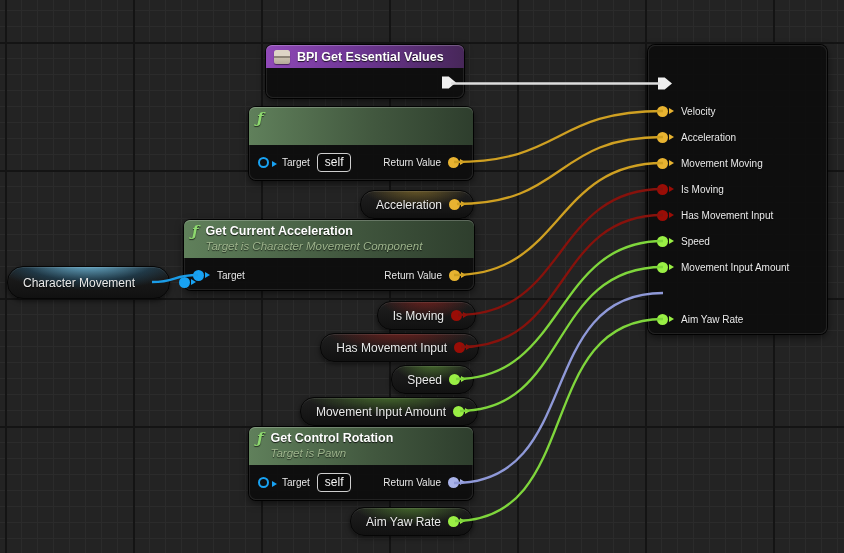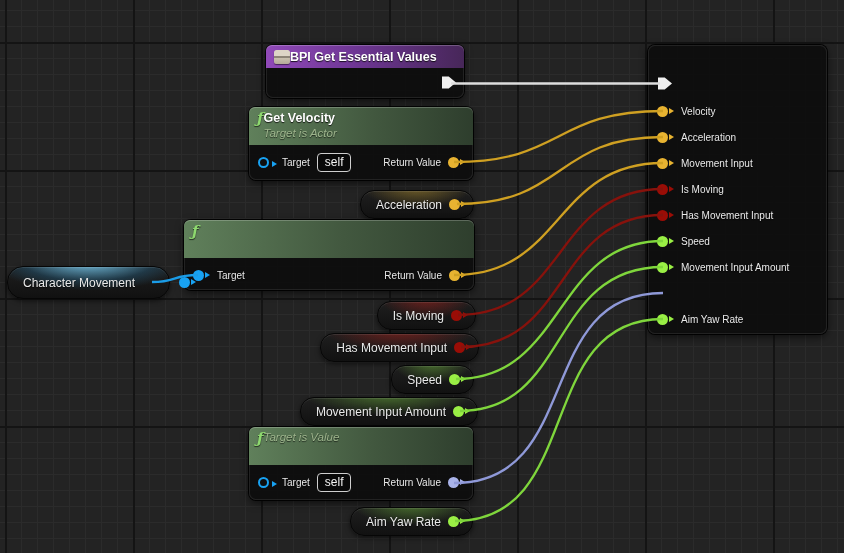--- a/index.html
+++ b/index.html
@@ -15,21 +15,21 @@
     background-size:128px 128px,128px 128px,16px 16px,16px 16px;
     background-position:5px 42px,5px 42px,5px 10px,5px 10px;
     font-family:"Liberation Sans",sans-serif;
   }
   
   .node{
     position:absolute;border-radius:7px;background:rgba(14,14,14,.95);
     box-shadow:0 3px 9px rgba(0,0,0,.6),0 0 0 1px rgba(0,0,0,.9),inset 0 0 0 1px rgba(125,125,125,.18);
   }
   .hdr{
-    display:flex;align-items:center;
+    display:flex;align-items:center;gap:7px;
     border-radius:6px 6px 0 0;padding:0 8px;
     box-shadow:inset 0 1px 0 rgba(255,255,255,.22);
   }
   .hdr.one{height:23px;}
   .hdr.two{height:38px;align-items:flex-start;padding-top:3px;}
   .hdr.purple{background:linear-gradient(to right,#9049b8 0%,#6e3694 45%,#472759 100%);}
   .hdr.green{background:linear-gradient(to right,#60805b 0%,#42583f 55%,#2e3e2d 100%);}
   .title{font-size:12.5px;font-weight:bold;color:#fff;text-shadow:0 1px 1px rgba(0,0,0,.8);line-height:16px;white-space:nowrap;}
   .subtitle{font-size:11.5px;font-style:italic;color:#9db48c;text-shadow:0 1px 1px rgba(0,0,0,.6);line-height:15px;white-space:nowrap;}
   .ficon{font-family:"DejaVu Serif",serif;font-style:italic;font-weight:bold;font-size:15px;color:#8ed96f;line-height:16px;text-shadow:0 1px 1px rgba(0,0,0,.7);}
@@ -91,24 +91,20 @@
     <div class="hdr purple one">
       <span class="iface-icon"></span>
       <span class="title">BPI Get Essential Values</span>
     </div>
     <span class="execpin" style="right:8px;top:30px"></span>
   </div>
 
   <div class="node" style="left:249px;top:107px;width:224px;height:73px">
     <div class="hdr green two">
       <span class="ficon">ƒ</span>
-      <div>
-        <div class="title">Get Velocity</div>
-        <div class="subtitle">Target is Actor</div>
-      </div>
     </div>
     <div class="body-row" style="top:42px">
       <div class="grp-l">
         <span class="pinw">
             <span class="pin object hollow"></span>
           </span>
         <span class="plabel">Target</span>
         <span class="selfbox">self</span>
       </div>
       <div class="grp-r">
@@ -123,20 +119,24 @@
   <div class="pill vector" style="top:190px;right:370px">
     <span class="plabel">Acceleration</span>
     <span class="pinw">
         <span class="pin vector"></span>
       </span>
   </div>
 
   <div class="node" style="left:184px;top:220px;width:290px;height:70px">
     <div class="hdr green two">
       <span class="ficon">ƒ</span>
+      <div>
+        <div class="title">Get Current Acceleration</div>
+        <div class="subtitle">Target is Character Movement Component</div>
+      </div>
     </div>
     <div class="body-row" style="top:42px">
       <div class="grp-l">
         <span class="pinw">
             <span class="pin object"></span>
           </span>
         <span class="plabel">Target</span>
       </div>
       <div class="grp-r">
         <span class="plabel">Return Value</span>
@@ -176,21 +176,22 @@
     <span class="plabel">Movement Input Amount</span>
     <span class="pinw">
         <span class="pin float"></span>
       </span>
   </div>
 
   <div class="node" style="left:249px;top:427px;width:224px;height:73px">
     <div class="hdr green two">
       <span class="ficon">ƒ</span>
       <div>
-        <div class="subtitle">Target is Value</div>
+        <div class="title">Get Control Rotation</div>
+        <div class="subtitle">Target is Pawn</div>
       </div>
     </div>
     <div class="body-row" style="top:42px">
       <div class="grp-l">
         <span class="pinw">
             <span class="pin object hollow"></span>
           </span>
         <span class="plabel">Target</span>
         <span class="selfbox">self</span>
       </div>
@@ -227,21 +228,21 @@
             <span class="pin vector"></span>
           </span>
       <span class="plabel">Acceleration</span>
         </div>
       </div>
     <div class="body-row" style="top:105px">
         <div class="grp-l">
       <span class="pinw">
             <span class="pin vector"></span>
           </span>
-      <span class="plabel">Movement Input</span>
+      <span class="plabel">Movement Moving</span>
         </div>
       </div>
     <div class="body-row" style="top:131px">
         <div class="grp-l">
       <span class="pinw">
             <span class="pin bool"></span>
           </span>
       <span class="plabel">Is Moving</span>
         </div>
       </div>

